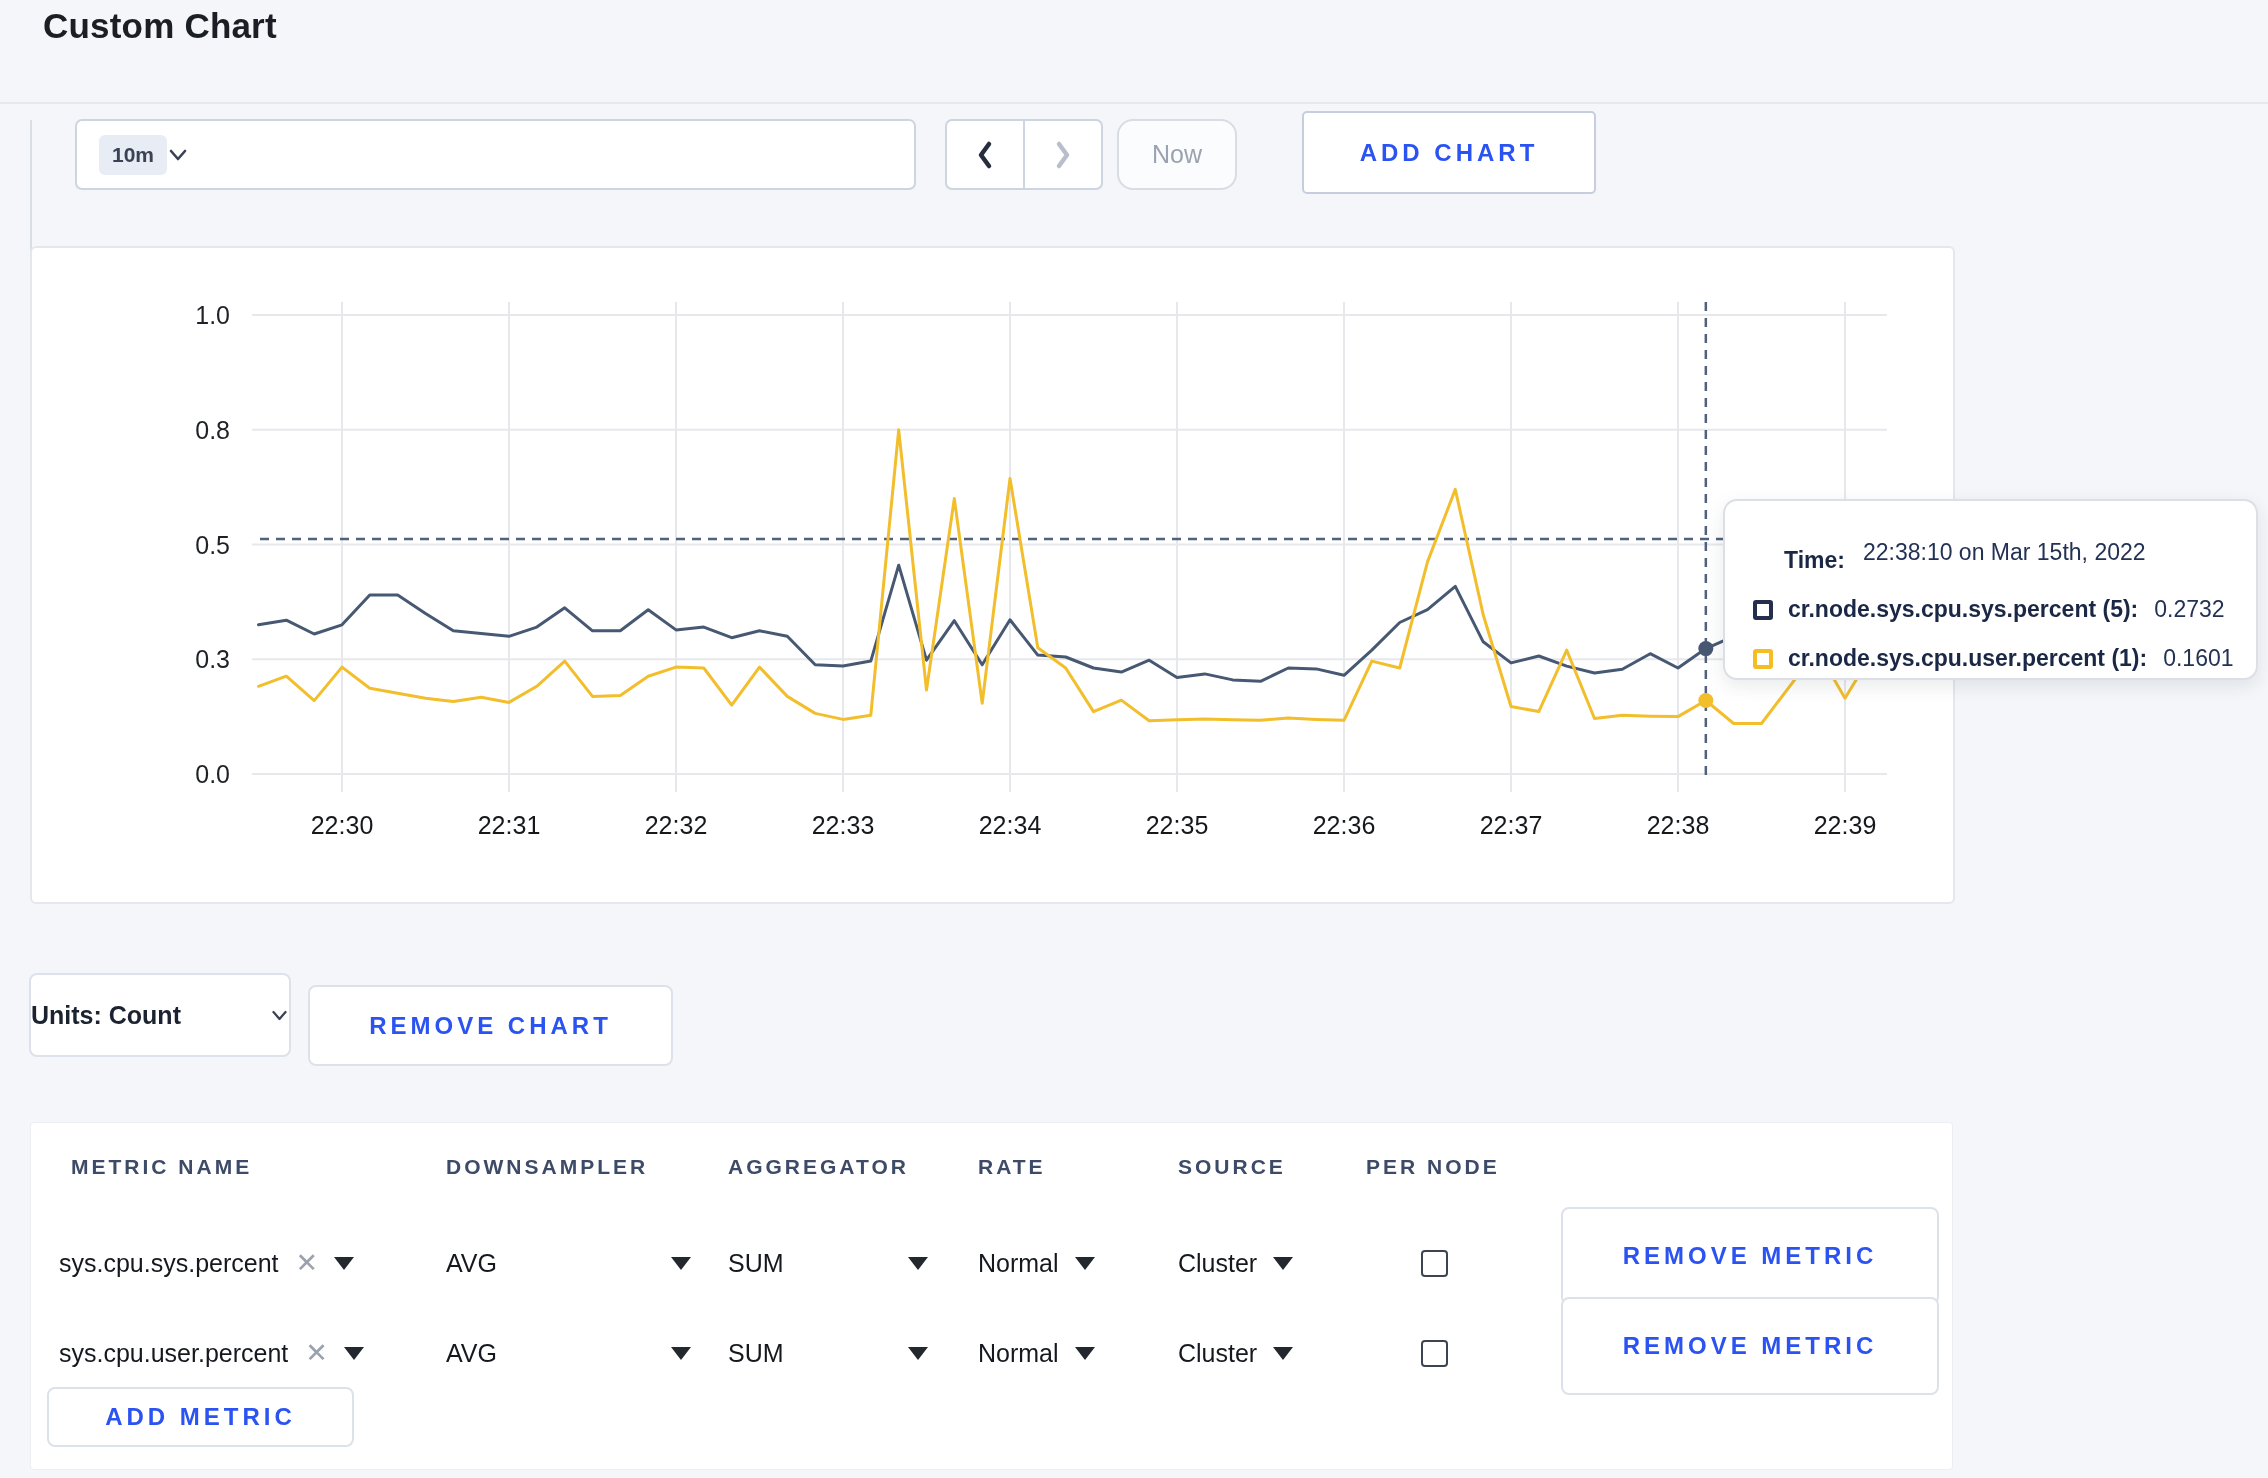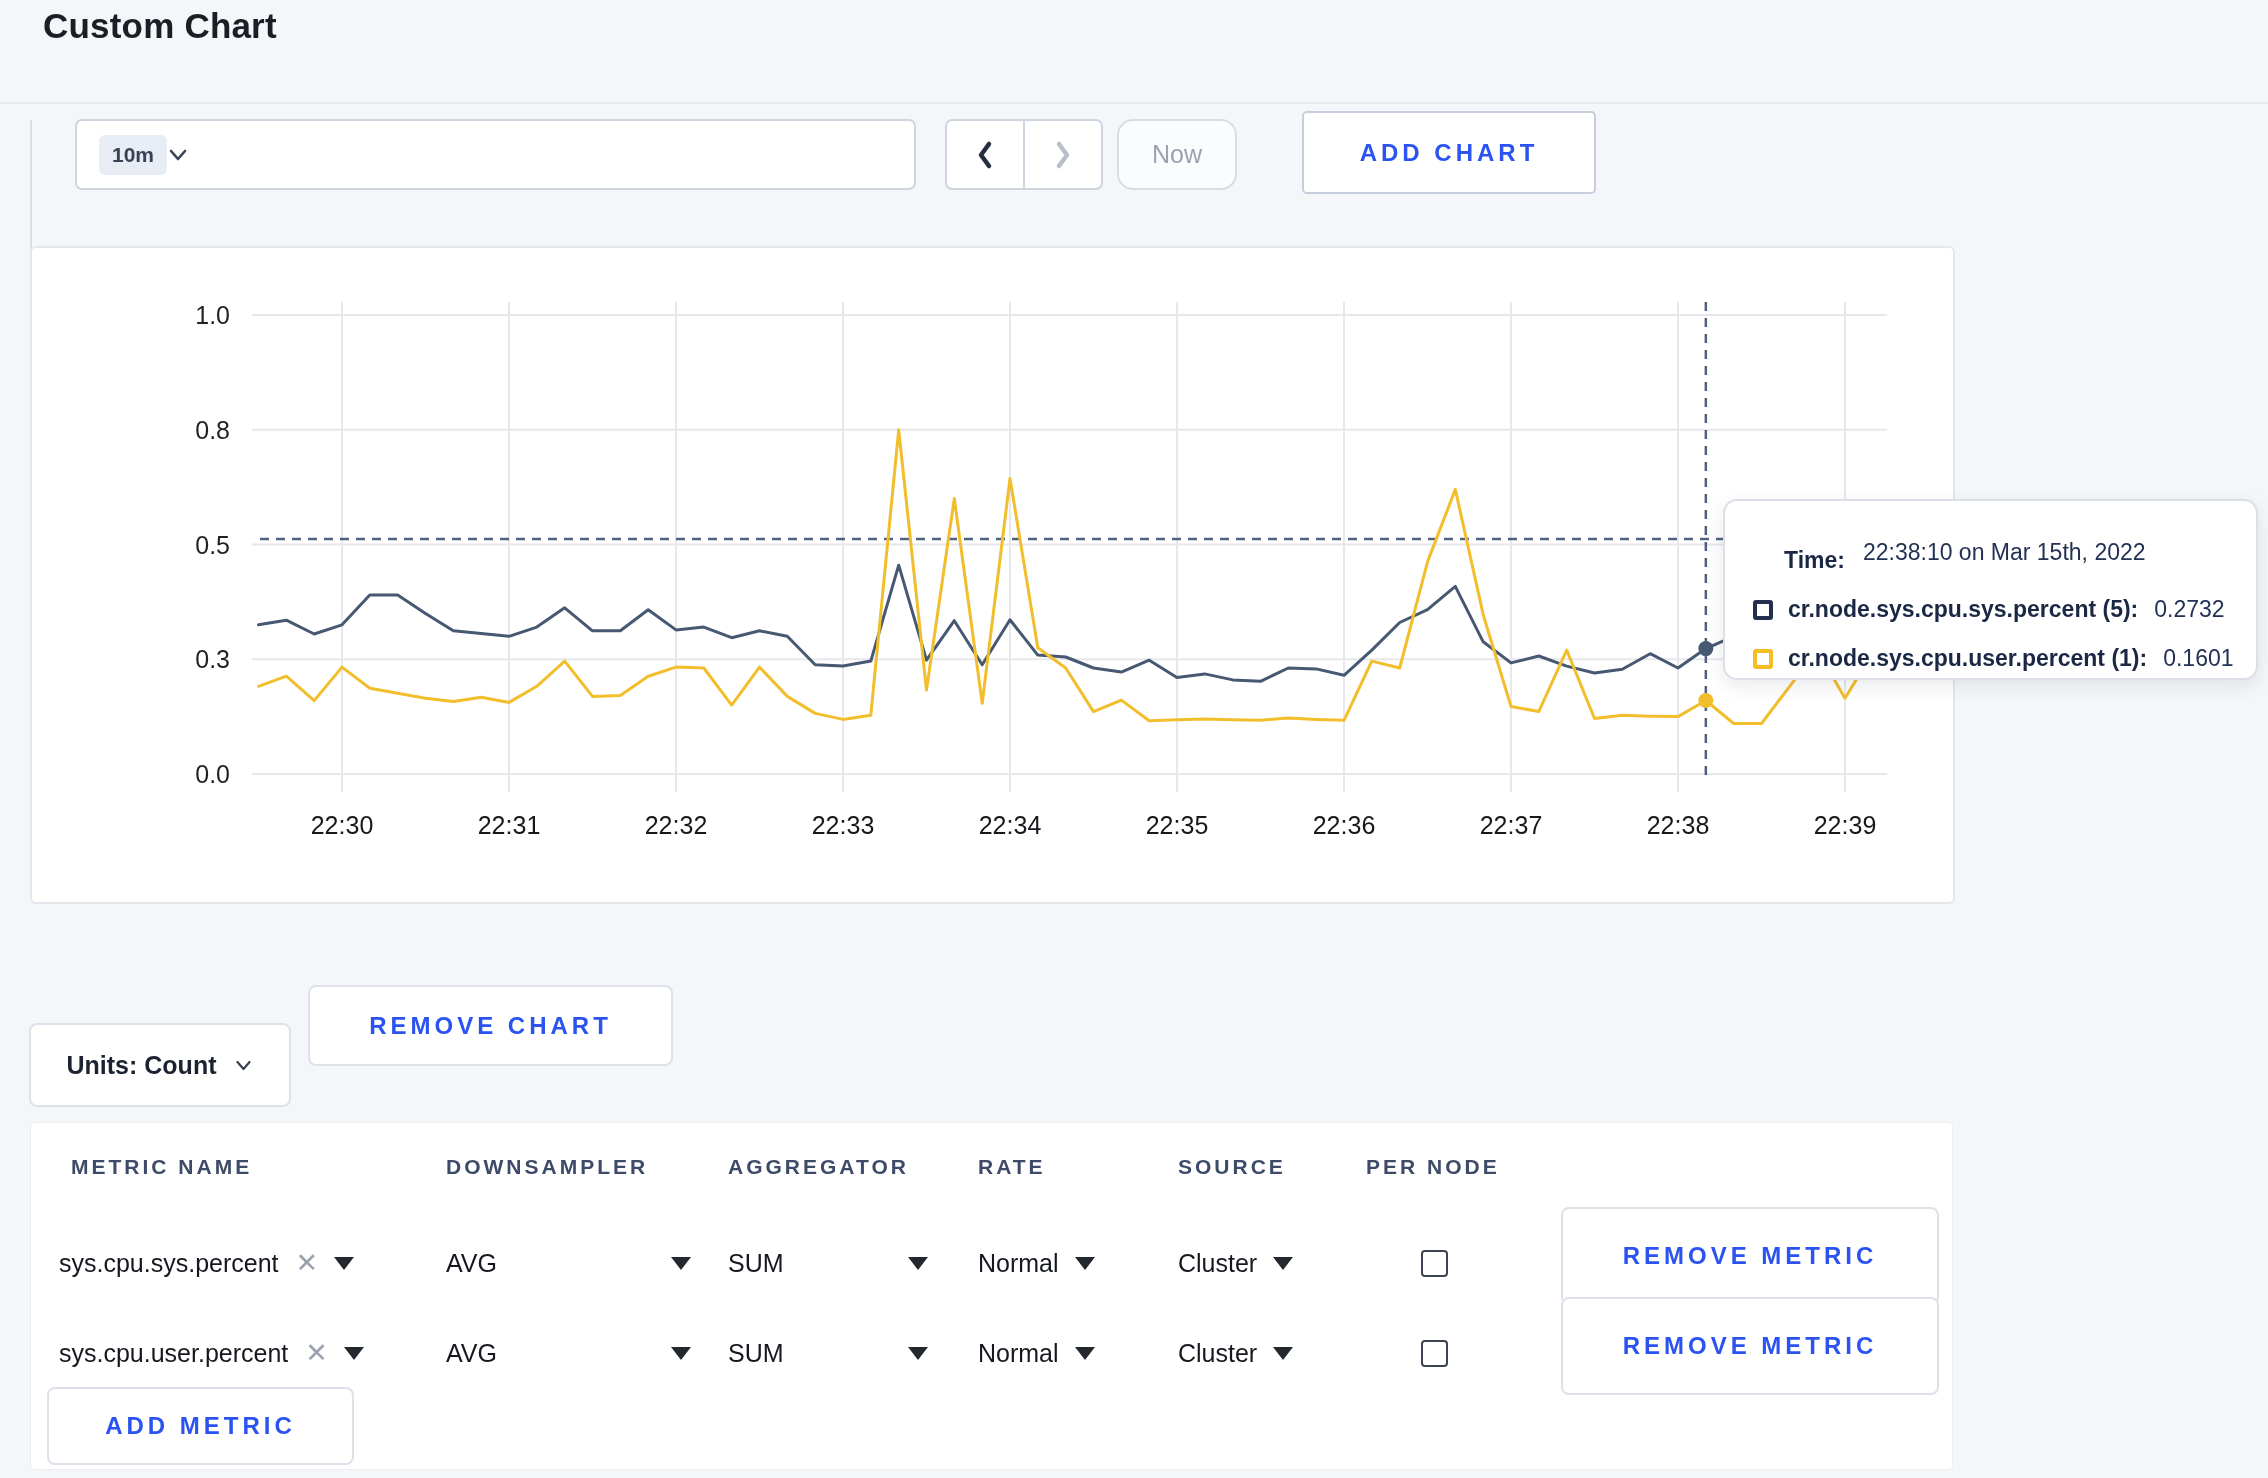--- a/index.html
+++ b/index.html
@@ -72,23 +72,23 @@
     padding:30px 20px 0 28px; font-size:23px; color:#233154;
   }
   .tt-row { display:flex; align-items:center; margin-bottom:22px; }
   .tt-time-label { font-weight:700; color:#1b2845; margin:16px 18px 0 31px; }
   .tt-swatch { width:20px; height:20px; border-radius:3px; border:4.5px solid #232f4d; background:#fff; margin-right:15px; flex:none; }
   .tt-label { font-weight:700; color:#1b2845; margin-right:16px; }
   .tt-value { color:#233154; }
 
   
   .units-box {
-    left:29px; top:1023px; width:262px; height:84px;
+    left:29px; top:973px; width:262px; height:84px;
     background:#fff; border:2px solid #dde2ea; border-radius:8px;
-    display:flex; align-items:center; justify-content:center; gap:18px; cursor:pointer;
+    display:flex; align-items:center; justify-content:space-between; gap:18px; cursor:pointer;
   }
   .units-label { font-size:25px; font-weight:700; color:#1b2330; }
   .units-box .chev { width:19px; height:19px; }
   .remove-chart-btn { left:308px; top:985px; width:365px; height:81px; }
 
   
   .table-card {
     left:30px; top:1122px; width:1923px; height:348px;
     background:#fff; border:1px solid #eceef2; border-radius:4px;
   }
@@ -99,21 +99,21 @@
   .metric-x { color:#9aa2ae; font-size:27px; margin-left:17px; cursor:pointer; }
   .caret { width:0; height:0; border-left:10px solid transparent; border-right:10px solid transparent;
            border-top:13px solid #23272e; margin-left:16px; cursor:pointer; flex:none; }
   .dd-between { justify-content:space-between; cursor:pointer; }
   .pn-checkbox {
     appearance:none; -webkit-appearance:none; width:27px; height:27px;
     border:2.5px solid #3c4452; border-radius:4px; background:#fff; cursor:pointer;
   }
   .remove-metric-btn { position:absolute; left:1530px; width:378px; height:98px; }
   .rm1 { top:84px; } .rm2 { top:174px; }
-  .add-metric-btn { position:absolute; left:16px; top:264px; width:307px; height:78px; }
+  .add-metric-btn { position:absolute; left:16px; top:264px; width:307px; height:60px; }
 </style>
 </head>
 <body>
 
 <div class="abs page-title">Custom Chart</div>
 <div class="abs header-divider"></div>
 <div class="abs toolbar-rule"></div>
 
 <div class="abs time-select">
   <span class="time-badge">10m</span>

